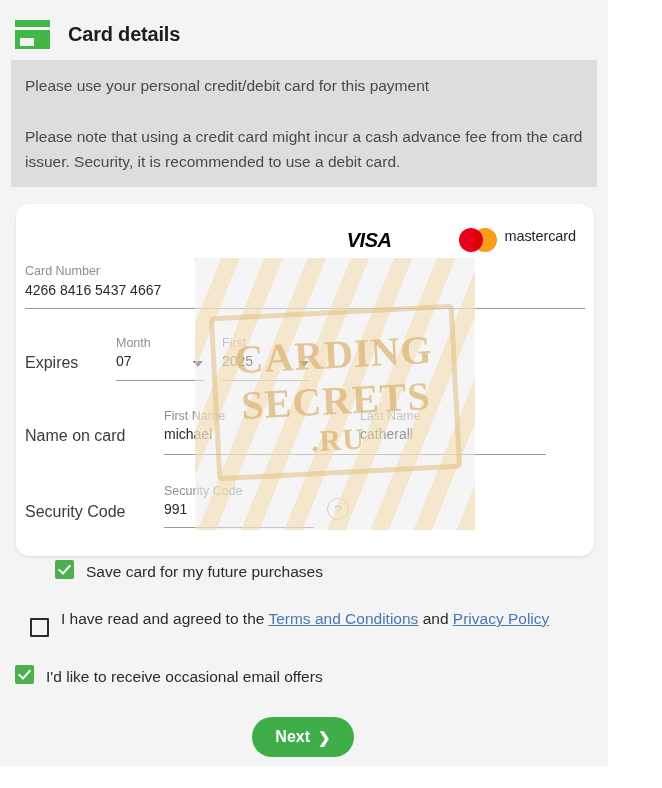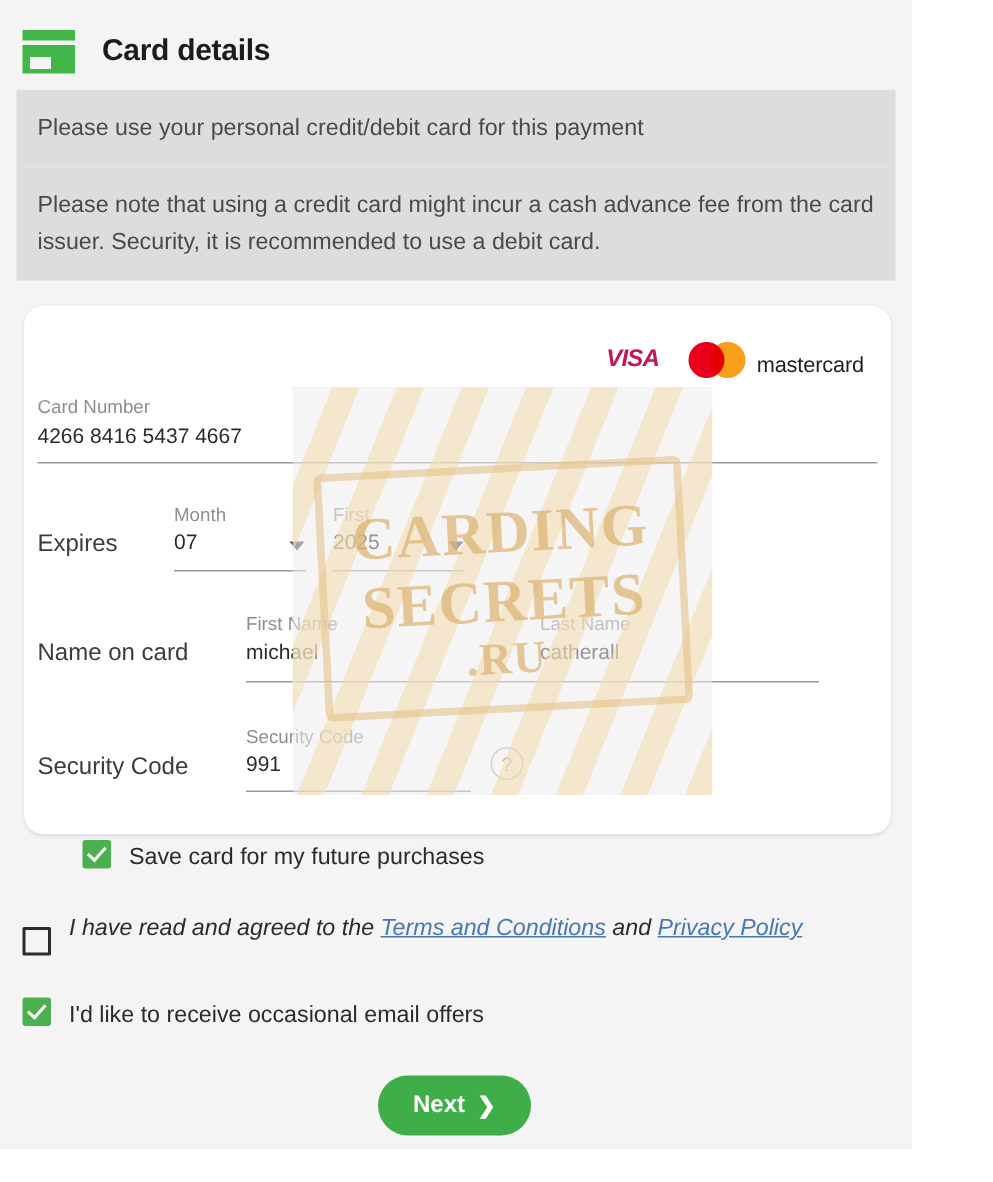--- a/index.html
+++ b/index.html
@@ -112,30 +112,31 @@
   .brands {
     position: absolute;
     right: 18px;
     top: 24px;
     display: flex;
     align-items: center;
     gap: 20px;
   }
   .visa-logo {
     font-family: "Liberation Sans", sans-serif;
-    font-size: 16px;
+    font-size: 20px;
     font-weight: bold;
     font-style: italic;
-    color: #be185d;
+    color: #000000;
     letter-spacing: -0.5px;
   }
   .mc-logo {
     display: flex;
-    align-items: flex-end;
+    align-items: flex-start;
     gap: 7px;
+    margin-left: 48px;
   }
   .mc-marks {
     position: relative;
     width: 38px;
     height: 24px;
   }
   .mc-marks .c {
     position: absolute;
     top: 0;
     width: 24px;
@@ -382,21 +383,21 @@
       <div class="wm-line wm-l2">SECRETS</div>
       <div class="wm-line wm-l3">.RU</div>
     </div>
   </div>
 
   <div class="chk-row" style="left:15px; top:560px; width:560px;margin-left:40px;">
     <div class="cbox checked"></div>
     <div class="chk-text">Save card for my future purchases</div>
   </div>
 
-  <div class="chk-row" style="left:15px; top:607px; width:560px;font-style:italic;">
+  <div class="chk-row" style="left:30px; top:607px; width:560px;">
     <div class="cbox unchecked" style="margin-top:11px;"></div>
     <div class="chk-text"><span>I have read and agreed to the </span><span class="lnk">Terms and Conditions</span><span> and </span><span class="lnk">Privacy Policy</span></div>
   </div>
 
   <div class="chk-row" style="left:15px; top:665px; width:560px;">
     <div class="cbox checked"></div>
     <div class="chk-text">I'd like to receive occasional email offers</div>
   </div>
 
   <button class="next-btn">

